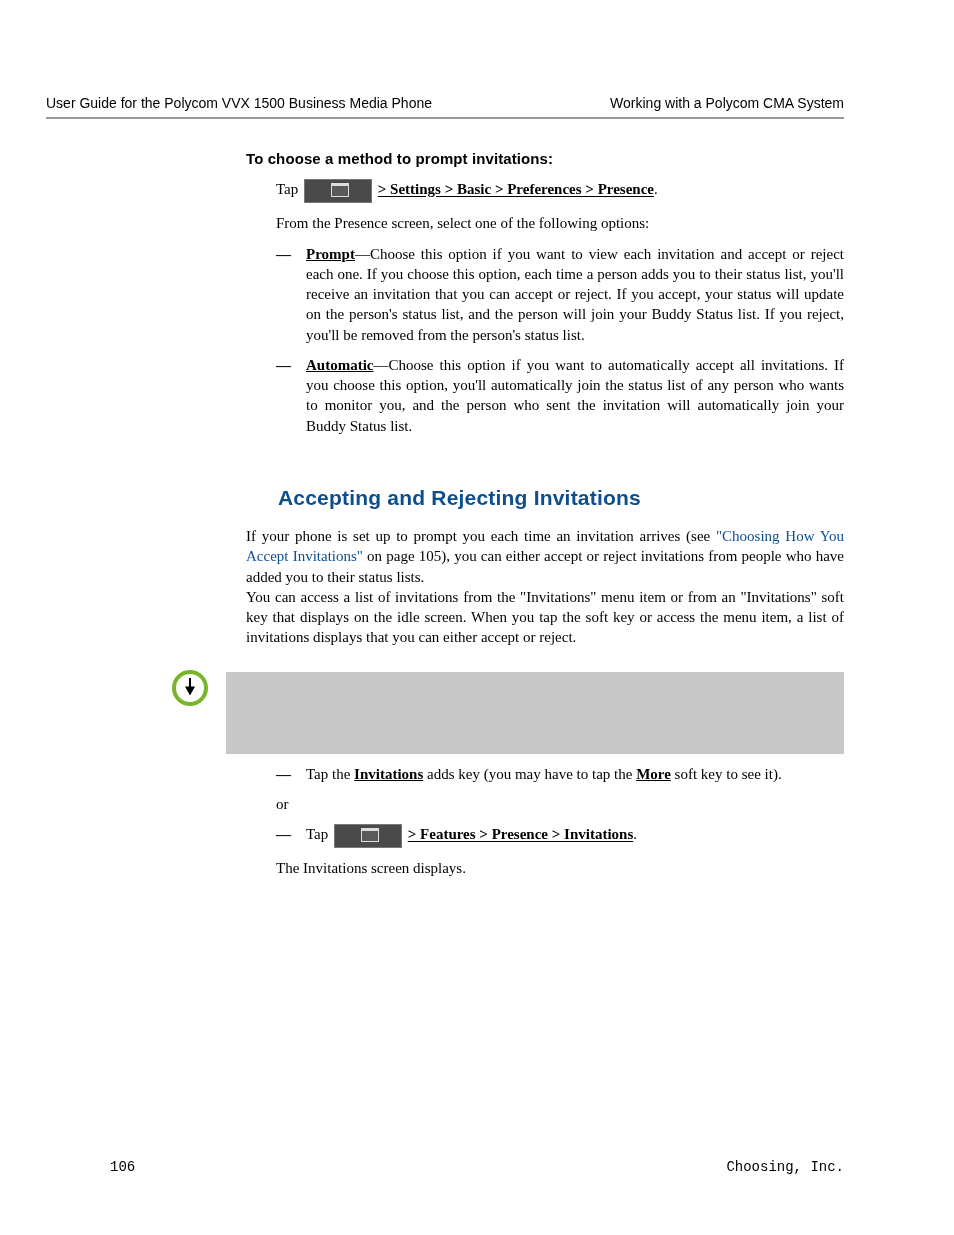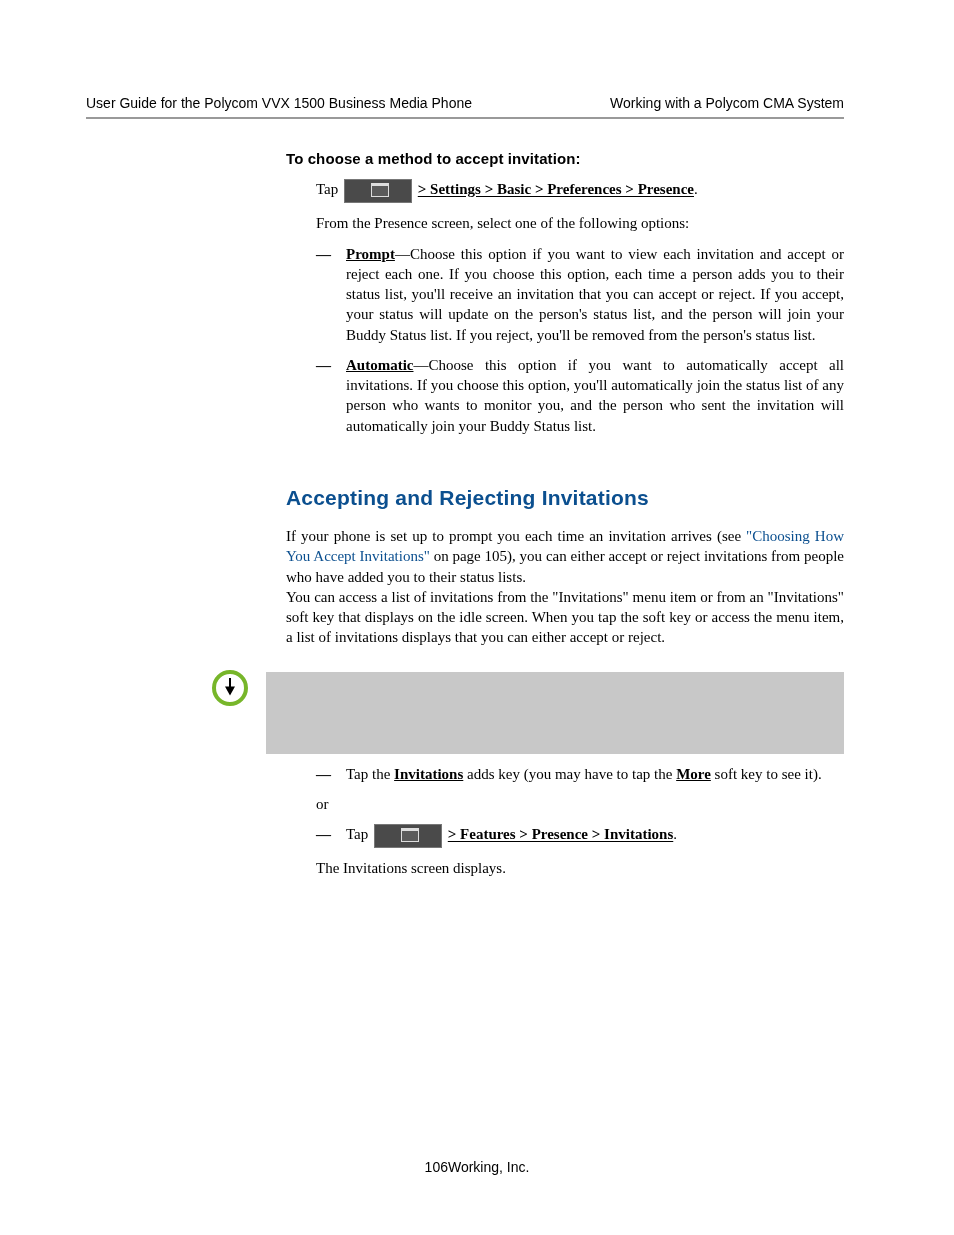--- a/index.html
+++ b/index.html
@@ -7,21 +7,21 @@
     padding: 0;
     background: #fff;
     font-family: "Book Antiqua", Palatino, "Palatino Linotype", serif;
     color: #000;
   }
   .page {
     width: 954px;
     height: 1235px;
     position: relative;
     box-sizing: border-box;
-    padding: 95px 110px 60px 86px;
+    padding: 95px 110px 60px 46px;
   }
   .header-row {
     display: flex;
     justify-content: space-between;
     font-family: "Arial Narrow", Arial, sans-serif;
     font-size: 14px;
     color: #000;
     padding-bottom: 6px;
   }
   .header-rule {
@@ -62,20 +62,21 @@
     font-weight: bold;
   }
   .h2-blue {
     font-family: "Arial Narrow", Arial, sans-serif;
     font-weight: bold;
     color: #0b4f8f;
     font-size: 21px;
     margin-top: 48px;
     margin-bottom: 14px;
     letter-spacing: 0.2px;
+    margin-left: 32px;
   }
   .para {
     text-align: justify;
   }
   .link {
     color: #0b4f8f;
   }
   .icon-btn {
     display: inline-block;
     vertical-align: middle;
@@ -125,42 +126,42 @@
     margin-left: 30px;
     background: #c8c8c8;
     height: 82px;
   }
   .footer-row {
     position: absolute;
     bottom: 60px;
     left: 110px;
     right: 110px;
     display: flex;
-    justify-content: center;
+    justify-content: space-between;
     font-size: 14px;
-    font-family: Liberation Sans, sans-serif;
+    font-family: Liberation Mono, monospace;
   }
   .bold { font-weight: bold; text-decoration: underline; }
   .just { text-align: justify; }
   .mt30 { margin-top: 30px; }
 </style>
 </head>
 <body>
 
 <div class="page">
 
   <div class="header-row">
     <span>User Guide for the Polycom VVX 1500 Business Media Phone</span>
     <span>Working with a Polycom CMA System</span>
   </div>
   <hr class="header-rule">
 
   <div class="content">
 
-    <div class="section-title">To choose a method to accept invitation:</div>
+    <div class="section-title">To choose a method to prompt invitations:</div>
 
     <div class="indent1 body-line">
       <span>Tap </span>
       <span class="icon-btn"></span>
       <span class="bold"> &gt; Settings &gt; Basic &gt; Preferences &gt; Presence</span><span>.</span>
     </div>
 
     <div class="indent1">From the Presence screen, select one of the following options:</div>
 
     <div class="indent2li">
@@ -201,16 +202,16 @@
       <span class="icon-btn"></span>
       <span class="bold"> &gt; Features &gt; Presence &gt; Invitations</span><span>.</span>
     </div>
 
     <div class="indent1">The Invitations screen displays.</div>
 
   </div>
 
   <div class="footer-row">
     <span>106</span>
-    <span>Working, Inc.</span>
+    <span>Choosing, Inc.</span>
   </div>
 
 </div>
 
 </body></html>

